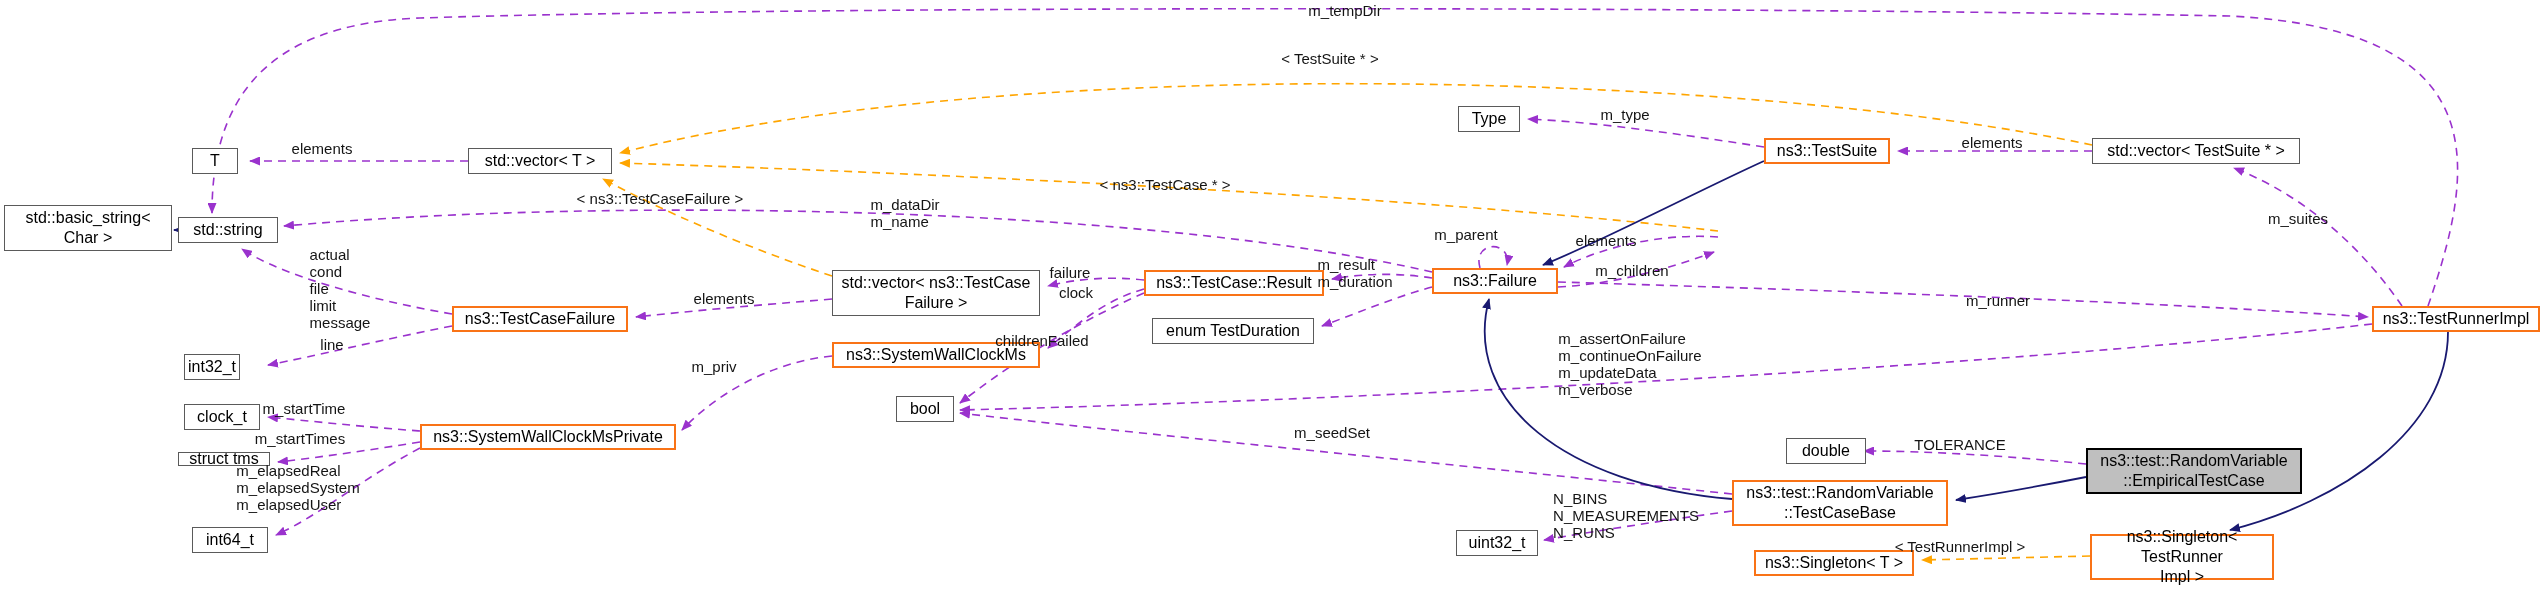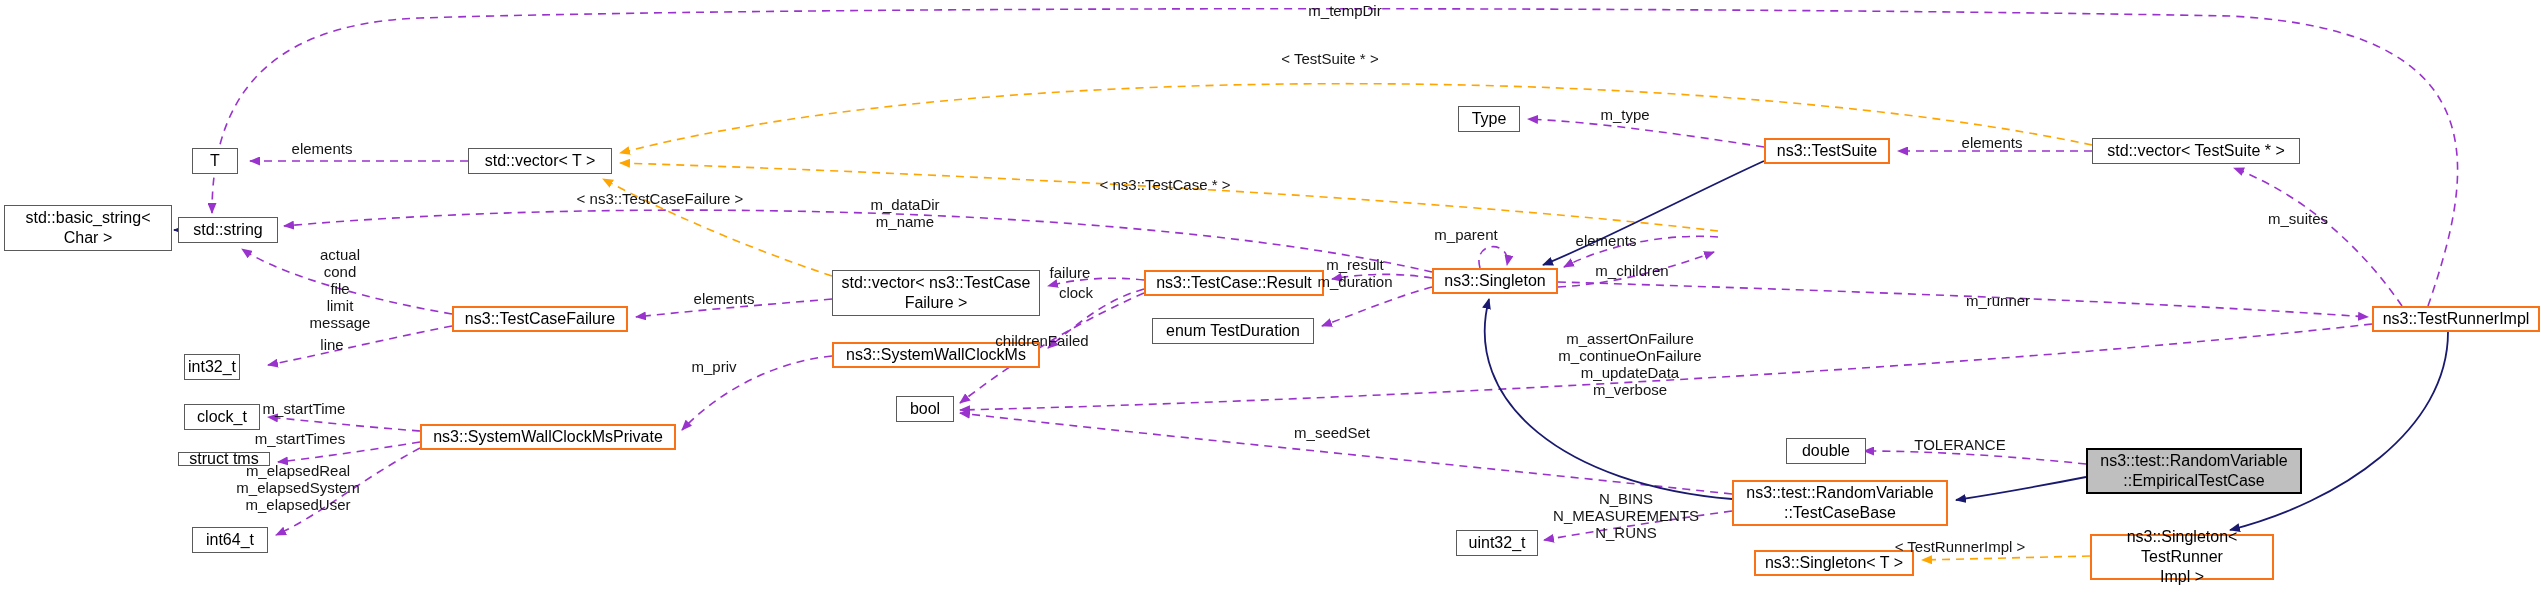--- a/index.html
+++ b/index.html
@@ -5,21 +5,21 @@
   html,body{margin:0;padding:0;background:#fff;}
   .canvas{position:relative;width:2541px;height:595px;background:#ffffff;
           font-family:"Liberation Sans",sans-serif;overflow:hidden;}
   svg.edges{position:absolute;left:0;top:0;width:2541px;height:595px;}
   .node{position:absolute;box-sizing:border-box;border:1px solid #5a5a5a;background:#fff;
         display:flex;align-items:center;justify-content:center;text-align:center;
         font-size:16px;line-height:20px;white-space:pre-line;color:#000;padding:0 4px;}
   .node.linked{border:2px solid #f97316;}
   .node.current{background:#bfbfbf;border:2px solid #000;}
   .elabel{position:absolute;transform:translateX(-50%);font-size:15px;line-height:17px;
-          text-align:center;white-space:pre-line;color:#141414;}
+          white-space:pre-line;color:#141414;}
   path.mem{stroke:#9a32cd;fill:none;stroke-width:1.6;stroke-dasharray:8 6;marker-end:url(#arr-mem);}
   path.tmpl{stroke:#ffa500;fill:none;stroke-width:1.6;stroke-dasharray:8 6;marker-end:url(#arr-tmpl);}
   path.inh{stroke:#191970;fill:none;stroke-width:1.8;marker-end:url(#arr-inh);}
 </style>
 </head>
 <body>
 
 <div class="canvas">
 
   <svg class="edges" viewBox="0 0 2541 595">
@@ -84,21 +84,21 @@
   <div class="node" style="left:184px;top:404px;width:76px;height:26px">clock_t</div>
   <div class="node" style="left:178px;top:452px;width:92px;height:14px">struct tms</div>
   <div class="node linked" style="left:420px;top:424px;width:256px;height:26px">ns3::SystemWallClockMsPrivate</div>
   <div class="node" style="left:192px;top:527px;width:76px;height:26px">int64_t</div>
   <div class="node" style="left:832px;top:270px;width:208px;height:46px">std::vector&lt; ns3::TestCase
 Failure &gt;</div>
   <div class="node linked" style="left:832px;top:342px;width:208px;height:26px">ns3::SystemWallClockMs</div>
   <div class="node linked" style="left:1144px;top:270px;width:180px;height:26px">ns3::TestCase::Result</div>
   <div class="node" style="left:1152px;top:318px;width:162px;height:26px">enum TestDuration</div>
   <div class="node" style="left:896px;top:396px;width:58px;height:26px">bool</div>
-  <div class="node linked" style="left:1432px;top:268px;width:126px;height:26px">ns3::Singleton</div>
+  <div class="node linked" style="left:1432px;top:268px;width:126px;height:26px">ns3::Failure</div>
   <div class="node" style="left:1458px;top:106px;width:62px;height:26px">Type</div>
   <div class="node linked" style="left:1764px;top:138px;width:126px;height:26px">ns3::TestSuite</div>
   <div class="node" style="left:2092px;top:138px;width:208px;height:26px">std::vector&lt; TestSuite * &gt;</div>
   <div class="node linked" style="left:2372px;top:306px;width:168px;height:26px">ns3::TestRunnerImpl</div>
   <div class="node" style="left:1786px;top:438px;width:80px;height:26px">double</div>
   <div class="node linked" style="left:1732px;top:480px;width:216px;height:46px">ns3::test::RandomVariable
 ::TestCaseBase</div>
   <div class="node current" style="left:2086px;top:448px;width:216px;height:46px">ns3::test::RandomVariable
 ::EmpiricalTestCase</div>
   <div class="node" style="left:1456px;top:530px;width:82px;height:26px">uint32_t</div>

